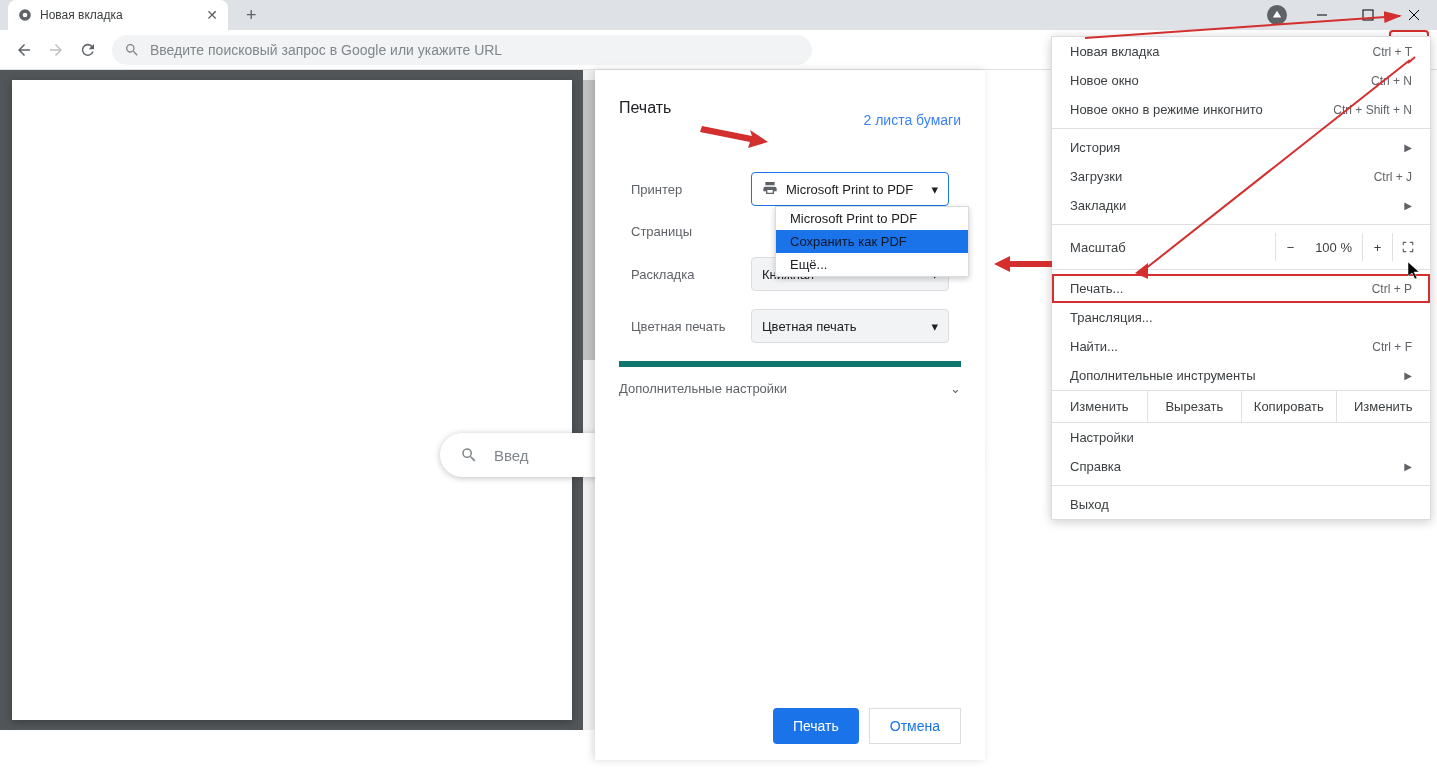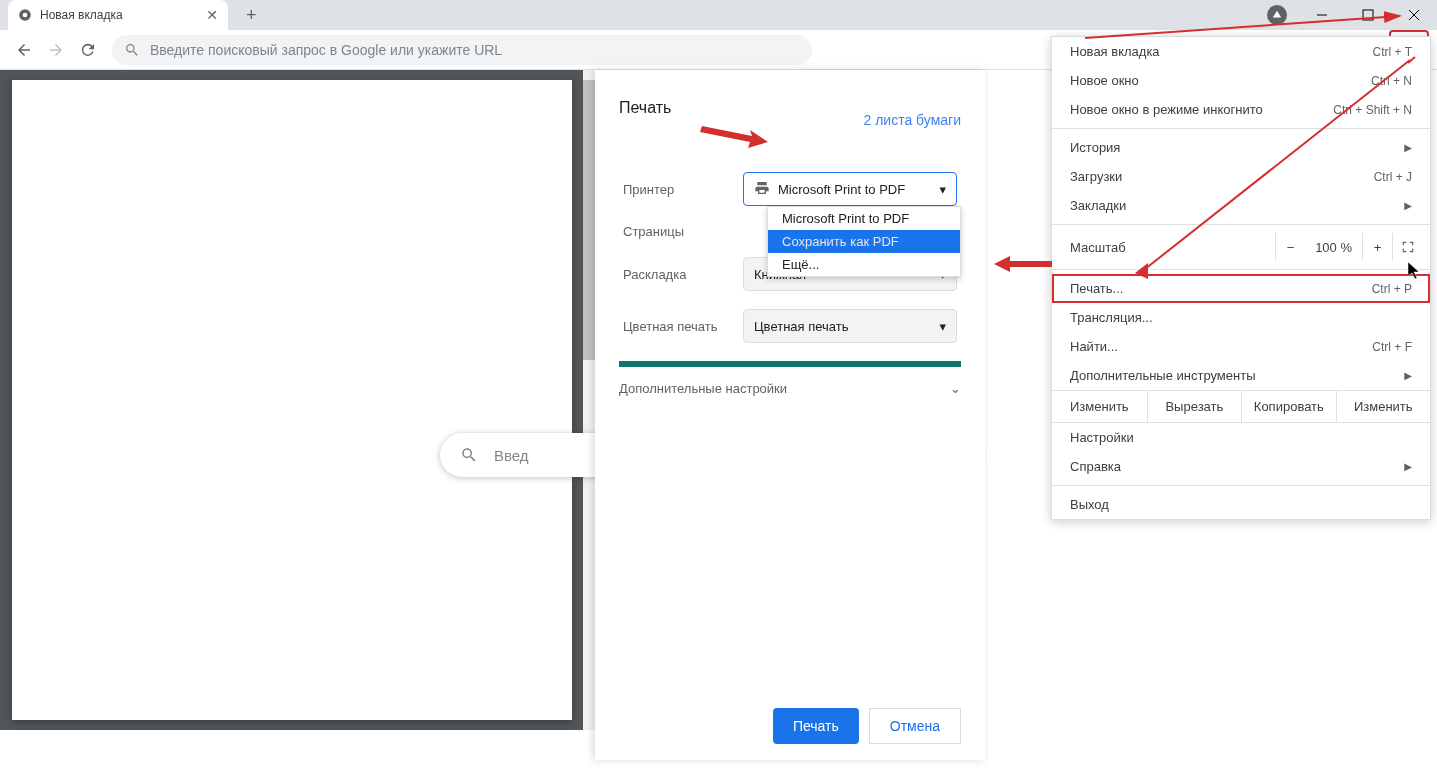--- a/index.html
+++ b/index.html
@@ -33,29 +33,29 @@
 
 .search-pill { position: absolute; left: 440px; top: 363px; width: 540px; height: 44px; background: #fff; border-radius: 22px; box-shadow: 0 1px 6px rgba(32,33,36,0.28); display: flex; align-items: center; padding: 0 20px; color: #80868b; font-size: 15px; }
 .search-pill svg { margin-right: 16px; }
 
 
 .print-dialog { position: absolute; left: 595px; top: 0; width: 390px; height: 690px; background: #fff; box-shadow: -2px 0 8px rgba(0,0,0,0.15); display: flex; flex-direction: column; }
 .print-header { padding: 18px 24px; display: flex; justify-content: space-between; align-items: center; border-bottom: none; }
 .print-title { font-size: 16px; color: #202124; }
 .print-summary { font-size: 14px; color: #3b82f6; margin-top: 24px; }
 .print-body { padding: 8px 24px; flex: 1; }
-.print-row { display: flex; align-items: center; margin: 18px 4px; position: relative; }
+.print-row { display: flex; align-items: center; margin: 18px 12px; position: relative; }
 .print-label { width: 120px; font-size: 13px; color: #5f6368; }
 .print-select { flex: 1; height: 34px; background: #f1f3f4; border: 1px solid #dadce0; border-radius: 4px; display: flex; align-items: center; padding: 0 10px; font-size: 13px; color: #202124; position: relative; }
 .print-select.active { border: 1px solid #1a73e8; background: #fff; }
 .print-select .caret { margin-left: auto; }
 .printer-icon { margin-right: 8px; }
 .print-dropdown { position: absolute; left: 144px; top: 34px; width: 194px; background: #fff; border: 1px solid #dadce0; box-shadow: 0 2px 6px rgba(0,0,0,0.2); z-index: 10; }
 .print-dropdown div { padding: 4px 14px; font-size: 13px; color: #202124; }
-.print-dropdown div.selected { background: #1a73e8; color: #e5e5e5; }
+.print-dropdown div.selected { background: #1a73e8; color: #0f172a; }
 .print-more { border-top: 6px solid #0f766e; margin-top: 12px; }
 .print-more-row { display: flex; align-items: center; justify-content: space-between; padding: 14px 0; font-size: 13px; color: #5f6368; cursor: pointer; }
 .print-actions { padding: 16px 24px; display: flex; justify-content: flex-end; gap: 10px; }
 .btn-primary { background: #1a73e8; color: #fff; border: none; padding: 9px 20px; border-radius: 4px; font-size: 14px; cursor: pointer; }
 .btn-secondary { background: #fff; color: #1a73e8; border: 1px solid #dadce0; padding: 9px 20px; border-radius: 0; font-size: 14px; cursor: pointer; }
 
 
 .chrome-menu { position: absolute; right: 6px; top: 36px; width: 380px; background: #fff; box-shadow: 0 2px 10px rgba(0,0,0,0.2); border: 1px solid #dadce0; z-index: 20; font-size: 13px; color: #3c4043; }
 .menu-item { display: flex; justify-content: space-between; align-items: center; padding: 7px 18px; }
 .menu-shortcut { color: #5f6368; font-size: 12px; }

